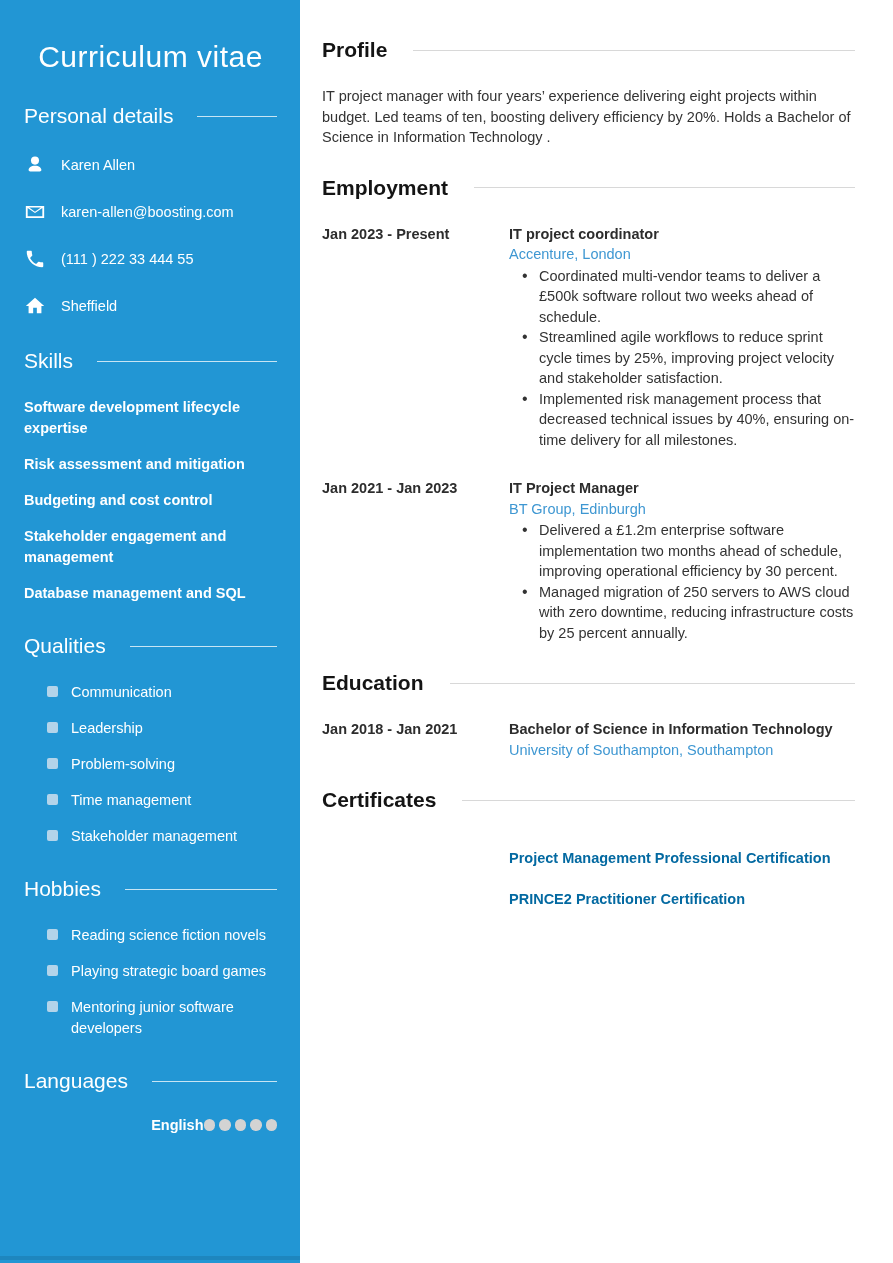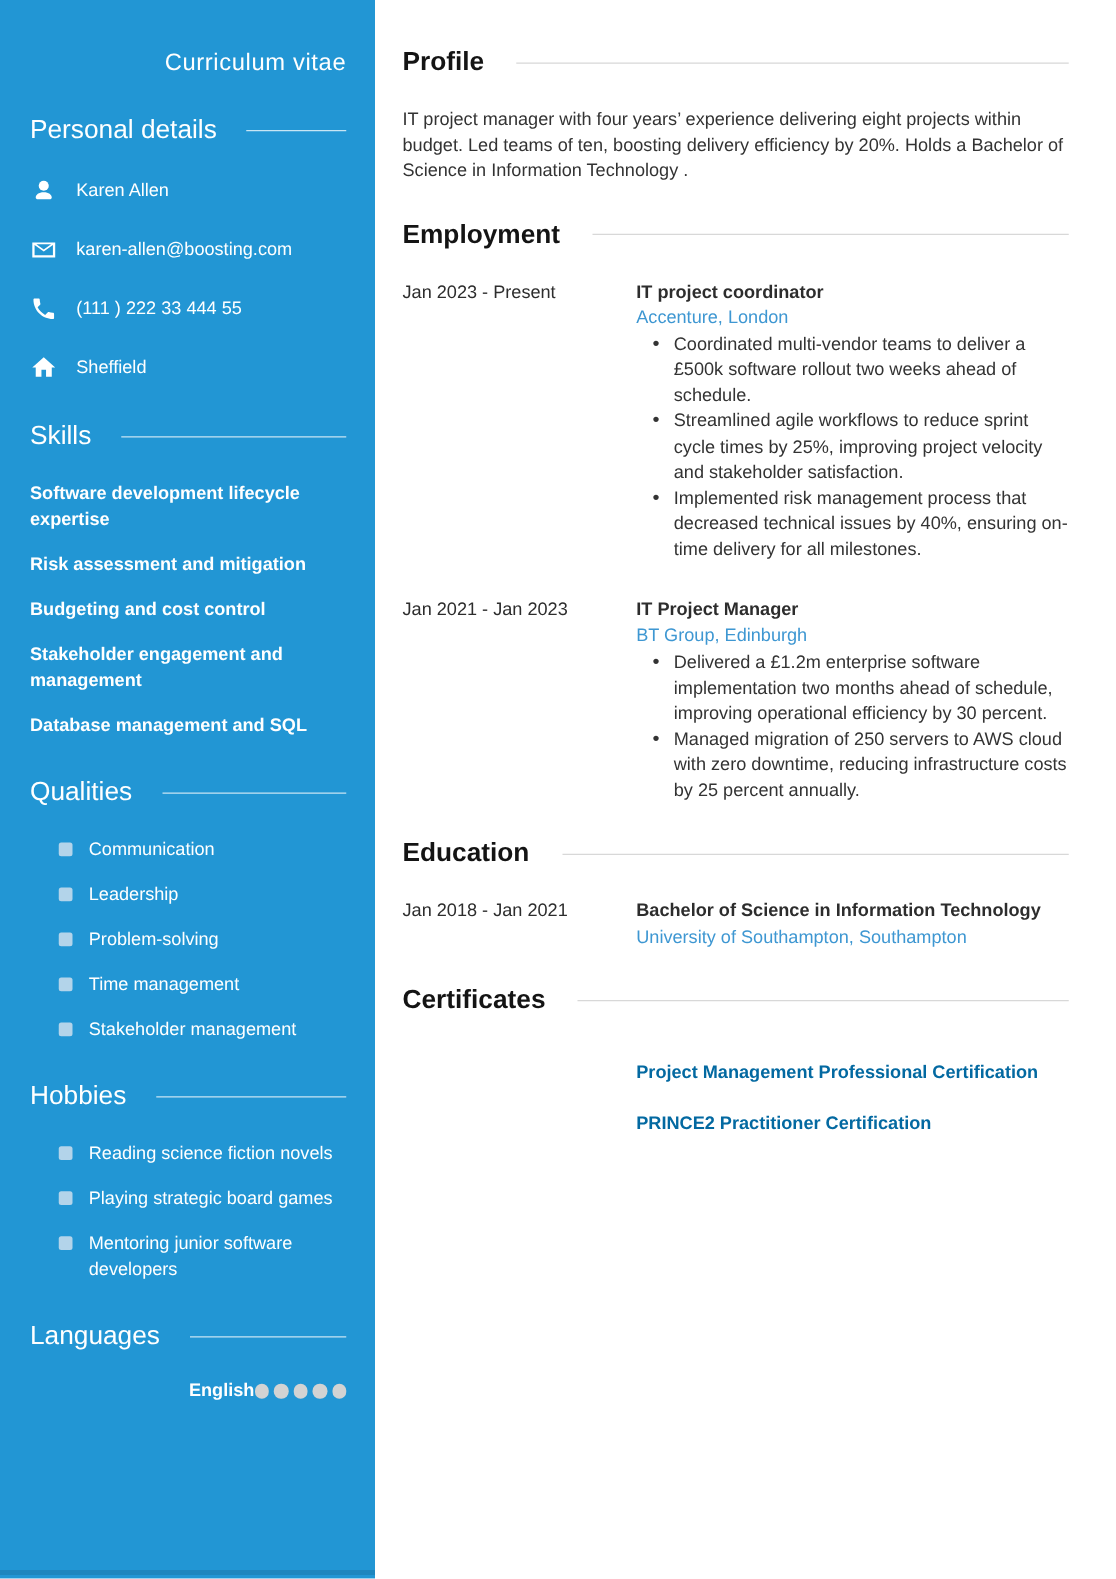--- a/index.html
+++ b/index.html
@@ -22,22 +22,22 @@
     color: #ffffff;
     padding: 40px 23px 20px 24px;
   }
   .sidebar-bottom-shadow {
     position: absolute;
     left: 0; bottom: 3px;
     width: 300px; height: 4px;
     background: rgba(0,0,0,0.10);
   }
   .cv-title {
-    text-align: right;
-    font-size: 19px;
+    text-align: center;
+    font-size: 30px;
     font-weight: 400;
     letter-spacing: 0.5px;
     margin-bottom: 30px;
   }
   .s-heading {
     display: flex;
     align-items: center;
     font-size: 21px;
     font-weight: 400;
     margin: 30px 0 24px 0;
@@ -121,21 +121,21 @@
     font-size: 14.5px;
     line-height: 20.5px;
     margin-bottom: 28px;
   }
   .section { margin-bottom: 26px; }
   .row { display: flex; margin-bottom: 28px; }
   .row .dates {
     width: 187px;
     flex-shrink: 0;
     font-size: 14.5px;
-    font-weight: normal;
+    font-weight: bold;
     color: #2d2d2d;
     line-height: 20.5px;
   }
   .row .content { flex: 1; }
   .job-title {
     font-size: 14.5px;
     font-weight: bold;
     color: #2d2d2d;
     line-height: 20.5px;
   }

